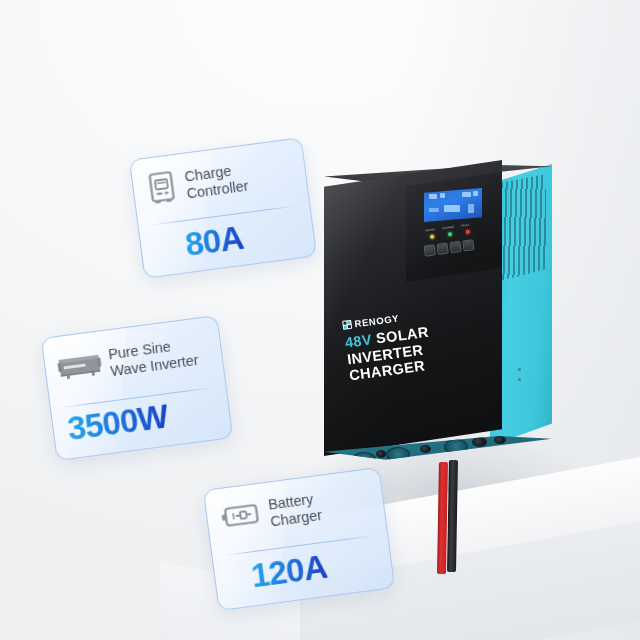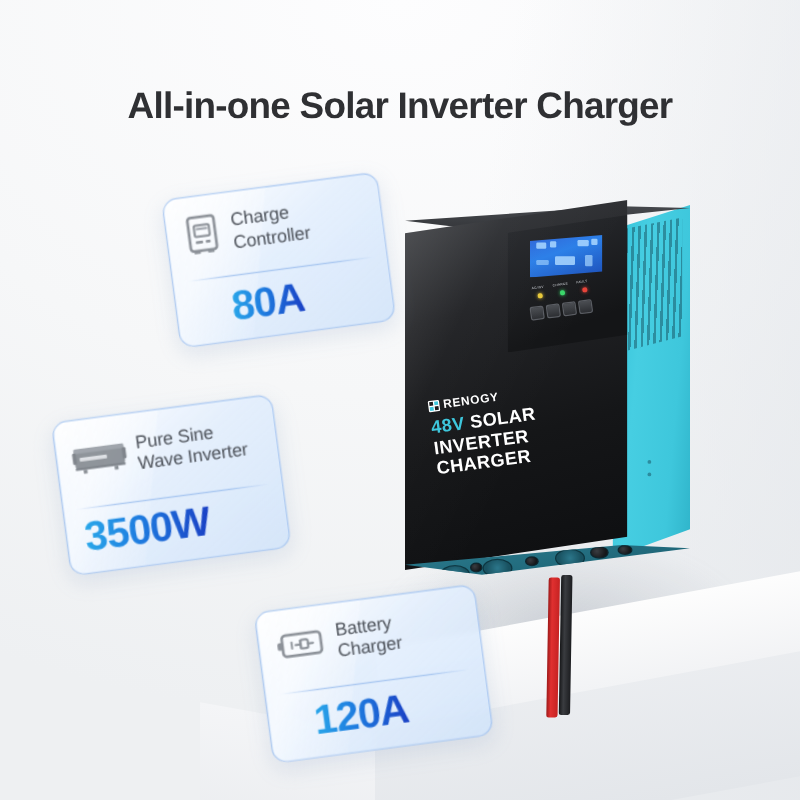--- a/index.html
+++ b/index.html
@@ -206,21 +206,20 @@
   #card-bat .card-div{left:12px;top:66px;width:152px;}
   #card-bat .card-val{left:36px;top:72px;}
 </style>
 </head>
 <body>
 
 <div id="stage">
 
   <div class="wall-grad"></div>
 
-  <h1 class="title">All-in-one Solar Inverter Charger</h1>
 
   <div class="floor-shadow"></div>
 
   <div class="pedestal">
     <div class="ped-left-face"></div>
     <div class="ped-front"></div>
     <div class="ped-edge"></div>
     <div class="ped-top"></div>
   </div>
 

